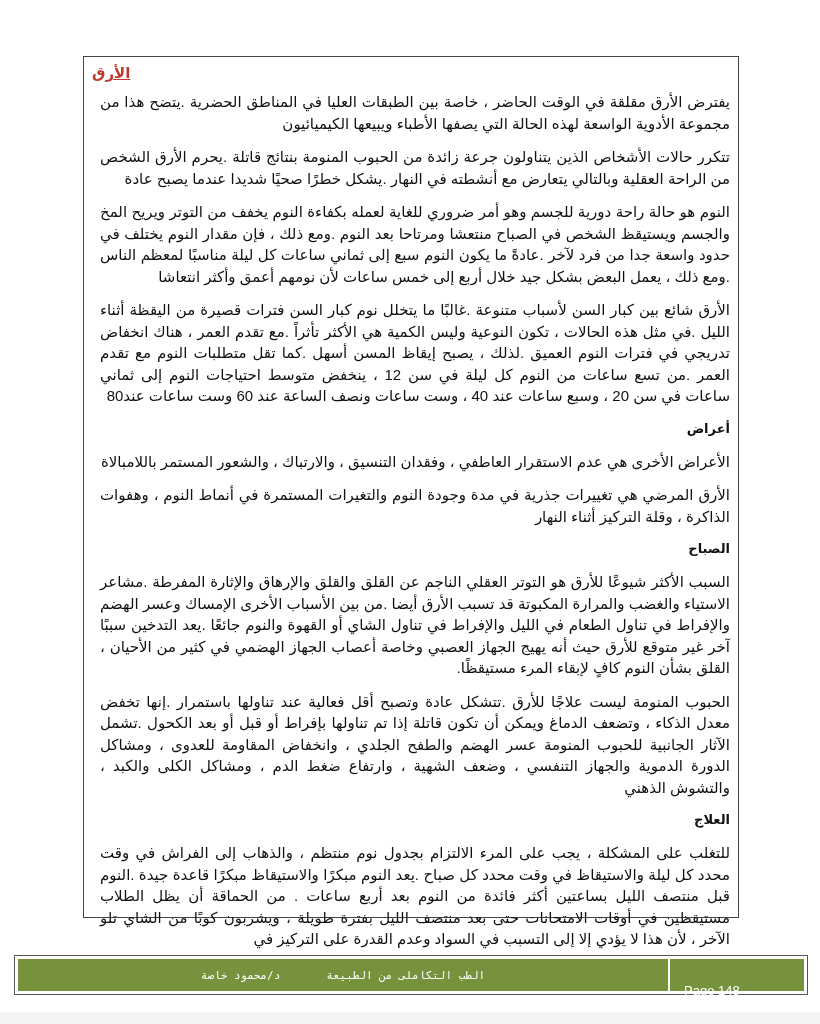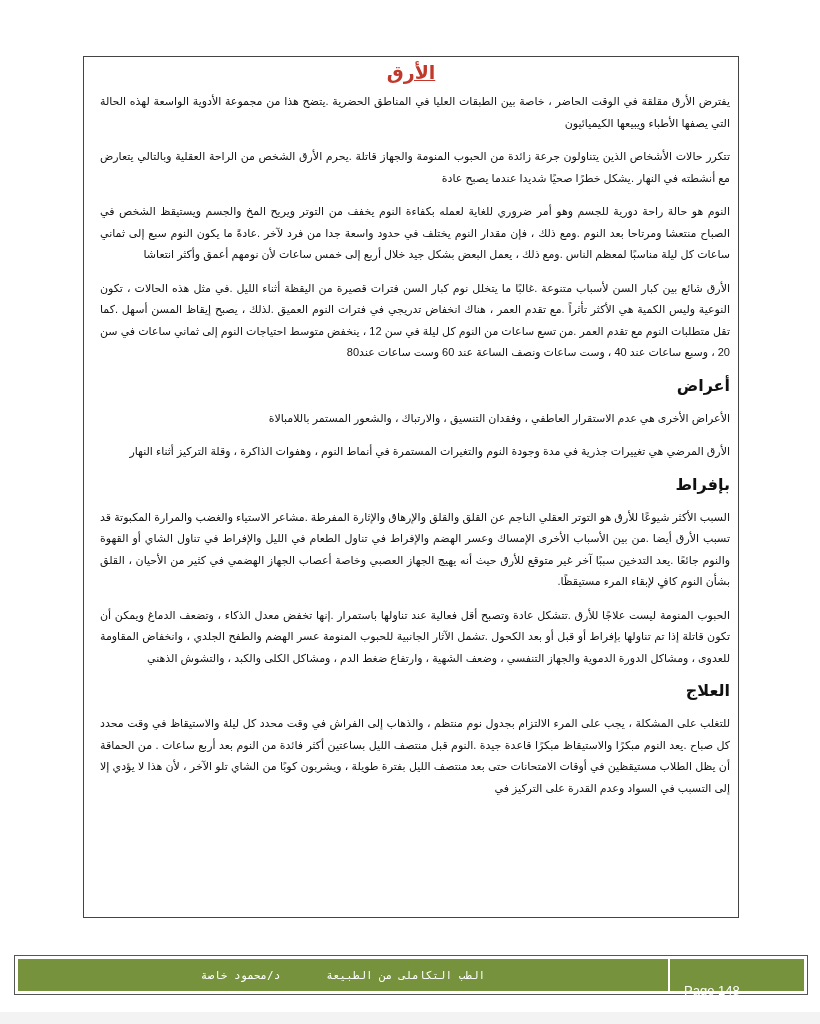--- a/index.html
+++ b/index.html
@@ -19,35 +19,35 @@
     position: absolute;
     left: 83px; top: 56px;
     width: 656px; height: 862px;
     border: 1px solid #444;
     box-sizing: border-box;
     padding: 4px 8px 0 8px;
     direction: rtl;
     text-align: justify;
   }
   .title {
-    text-align: center;
+    text-align: left;
     color: #c0392b;
     font-weight: bold;
-    font-size: 19px;
+    font-size: 15px;
     text-decoration: underline;
     margin: 0 0 6px 0;
     line-height: 24px;
   }
   .para {
-    font-size: 11px;
+    font-size: 15px;
     line-height: 21.5px;
     margin: 0 0 12px 8px;
   }
   .heading {
-    font-size: 16px;
+    font-size: 13px;
     font-weight: bold;
     margin: 0 0 12px 0;
     line-height: 20px;
   }
   .heading.underline { }
   .footer {
     position: absolute;
     left: 14px; top: 955px;
     width: 794px; height: 40px;
     border: 1px solid #555;
@@ -83,29 +83,29 @@
     margin-top: 30px;
   }
 </style>
 </head>
 <body>
 
 <div class="content-box">
   <h1 class="title">الأرق</h1>
 
   <p class="para">يفترض الأرق مقلقة في الوقت الحاضر ، خاصة بين الطبقات العليا في المناطق الحضرية .يتضح هذا من مجموعة الأدوية الواسعة لهذه الحالة التي يصفها الأطباء ويبيعها الكيميائيون</p>
-  <p class="para">تتكرر حالات الأشخاص الذين يتناولون جرعة زائدة من الحبوب المنومة والجهاز قاتلة .يحرم الأرق الشخص من الراحة العقلية وبالتالي يتعارض مع أنشطته في النهار .يشكل خطرًا صحيًا شديدا عندما يصبح عادة</p>
+  <p class="para">تتكرر حالات الأشخاص الذين يتناولون جرعة زائدة من الحبوب المنومة بنتائج قاتلة .يحرم الأرق الشخص من الراحة العقلية وبالتالي يتعارض مع أنشطته في النهار .يشكل خطرًا صحيًا شديدا عندما يصبح عادة</p>
   <p class="para">النوم هو حالة راحة دورية للجسم وهو أمر ضروري للغاية لعمله بكفاءة النوم يخفف من التوتر ويريح المخ والجسم ويستيقظ الشخص في الصباح منتعشا ومرتاحا بعد النوم .ومع ذلك ، فإن مقدار النوم يختلف في حدود واسعة جدا من فرد لآخر .عادةً ما يكون النوم سبع إلى ثماني ساعات كل ليلة مناسبًا لمعظم الناس .ومع ذلك ، يعمل البعض بشكل جيد خلال أربع إلى خمس ساعات لأن نومهم أعمق وأكثر انتعاشا</p>
   <p class="para">الأرق شائع بين كبار السن لأسباب متنوعة .غالبًا ما يتخلل نوم كبار السن فترات قصيرة من اليقظة أثناء الليل .في مثل هذه الحالات ، تكون النوعية وليس الكمية هي الأكثر تأثراً .مع تقدم العمر ، هناك انخفاض تدريجي في فترات النوم العميق .لذلك ، يصبح إيقاظ المسن أسهل .كما تقل متطلبات النوم مع تقدم العمر .من تسع ساعات من النوم كل ليلة في سن 12 ، ينخفض متوسط احتياجات النوم إلى ثماني ساعات في سن 20 ، وسبع ساعات عند 40 ، وست ساعات ونصف الساعة عند 60 وست ساعات عند80</p>
 
   <h2 class="heading">أعراض</h2>
   <p class="para">الأعراض الأخرى هي عدم الاستقرار العاطفي ، وفقدان التنسيق ، والارتباك ، والشعور المستمر باللامبالاة</p>
   <p class="para">الأرق المرضي هي تغييرات جذرية في مدة وجودة النوم والتغيرات المستمرة في أنماط النوم ، وهفوات الذاكرة ، وقلة التركيز أثناء النهار</p>
 
-  <h2 class="heading">بإفراط</h2>
+  <h2 class="heading">الصباح</h2>
   <p class="para">السبب الأكثر شيوعًا للأرق هو التوتر العقلي الناجم عن القلق والقلق والإرهاق والإثارة المفرطة .مشاعر الاستياء والغضب والمرارة المكبوتة قد تسبب الأرق أيضا .من بين الأسباب الأخرى الإمساك وعسر الهضم والإفراط في تناول الطعام في الليل والإفراط في تناول الشاي أو القهوة والنوم جائعًا .يعد التدخين سببًا آخر غير متوقع للأرق حيث أنه يهيج الجهاز العصبي وخاصة أعصاب الجهاز الهضمي في كثير من الأحيان ، القلق بشأن النوم كافٍ لإبقاء المرء مستيقظًا.</p>
   <p class="para">الحبوب المنومة ليست علاجًا للأرق .تتشكل عادة وتصبح أقل فعالية عند تناولها باستمرار .إنها تخفض معدل الذكاء ، وتضعف الدماغ ويمكن أن تكون قاتلة إذا تم تناولها بإفراط أو قبل أو بعد الكحول .تشمل الآثار الجانبية للحبوب المنومة عسر الهضم والطفح الجلدي ، وانخفاض المقاومة للعدوى ، ومشاكل الدورة الدموية والجهاز التنفسي ، وضعف الشهية ، وارتفاع ضغط الدم ، ومشاكل الكلى والكبد ، والتشوش الذهني</p>
 
   <h2 class="heading underline">العلاج</h2>
   <p class="para">للتغلب على المشكلة ، يجب على المرء الالتزام بجدول نوم منتظم ، والذهاب إلى الفراش في وقت محدد كل ليلة والاستيقاظ في وقت محدد كل صباح .يعد النوم مبكرًا والاستيقاظ مبكرًا قاعدة جيدة .النوم قبل منتصف الليل بساعتين أكثر فائدة من النوم بعد أربع ساعات . من الحماقة أن يظل الطلاب مستيقظين في أوقات الامتحانات حتى بعد منتصف الليل بفترة طويلة ، ويشربون كوبًا من الشاي تلو الآخر ، لأن هذا لا يؤدي إلا إلى التسبب في السواد وعدم القدرة على التركيز في</p>
 </div>
 
 <div class="footer">
   <div class="footer-inner">
     <div class="footer-title">

